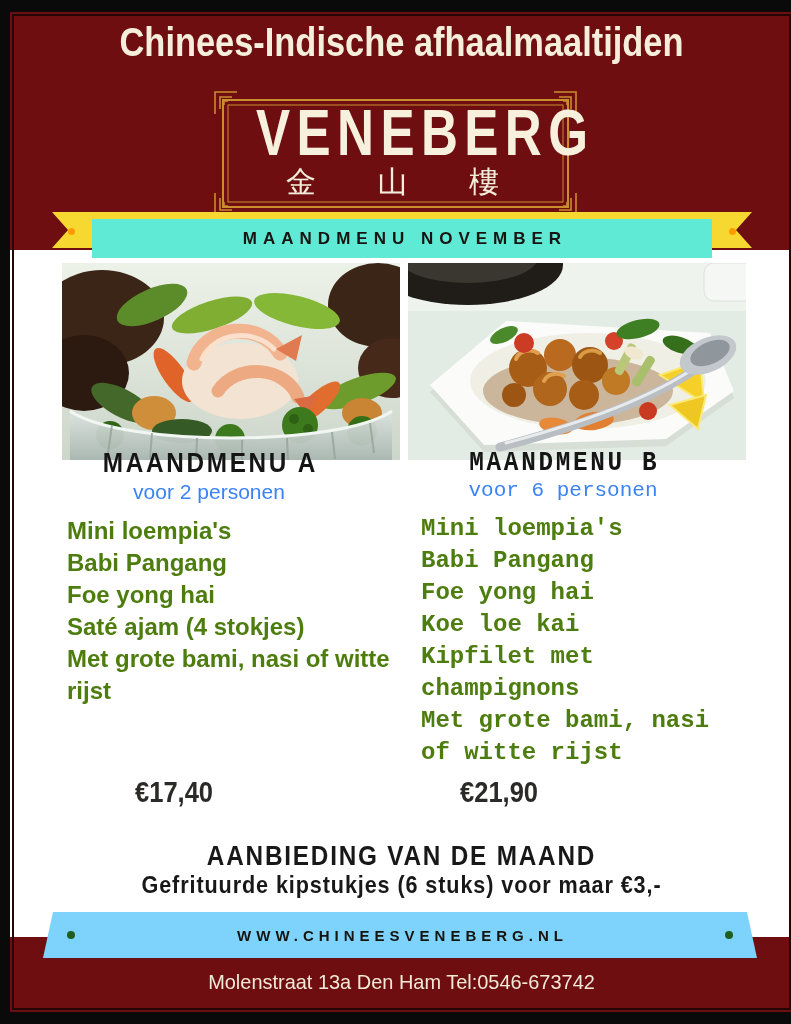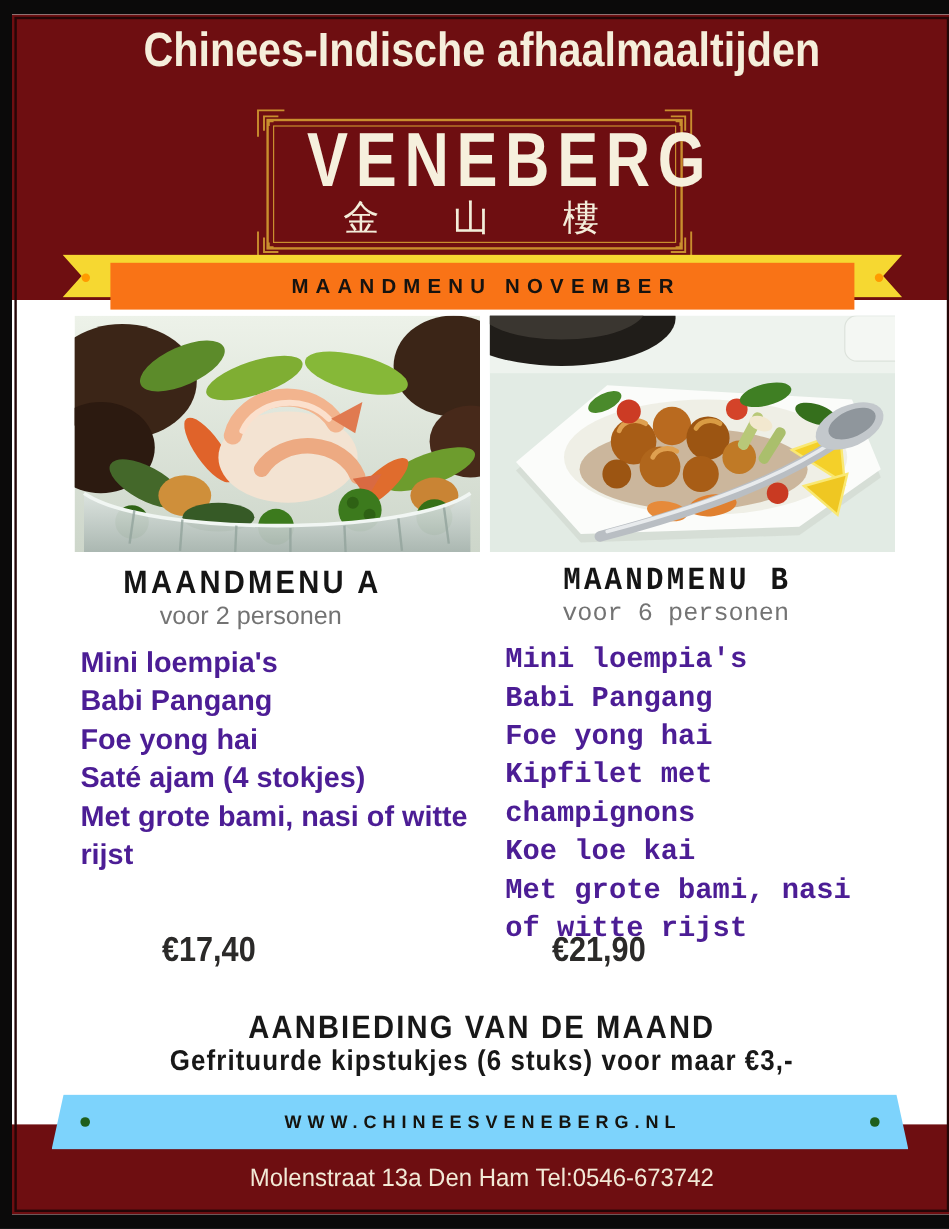--- a/index.html
+++ b/index.html
@@ -18,46 +18,46 @@
             font-size:64px;font-weight:bold;letter-spacing:8px;text-indent:8px;white-space:nowrap;
             transform:scaleX(0.8);transform-origin:center;}
   .ven-cn{position:absolute;top:72px;left:0;width:100%;text-align:center;color:#f3edda;
           font-size:30px;letter-spacing:26px;text-indent:20px;white-space:nowrap;
           font-family:"DejaVu Sans",sans-serif;}
 
   
   .ribbon-top{position:absolute;left:42px;top:200px;width:700px;height:46px;z-index:5;}
   .rt-tails{position:absolute;left:0;right:0;top:0;height:36px;background:#f6d831;
             clip-path:polygon(0 0,100% 0,calc(100% - 16px) 50%,100% 100%,0 100%,16px 50%);}
-  .rt-band{position:absolute;left:40px;right:40px;top:7px;height:39px;background:#f97316;
+  .rt-band{position:absolute;left:40px;right:40px;top:7px;height:39px;background:#5eead4;
            display:flex;align-items:center;justify-content:center;}
   .rt-label{font-size:17px;font-weight:bold;letter-spacing:6px;text-indent:6px;color:#161310;white-space:nowrap;}
   .dot{position:absolute;border-radius:50%;z-index:6;}
   .rt-dot{width:7px;height:7px;background:#ff9b00;top:16px;}
   .rt-dot.left{left:16px;} .rt-dot.right{right:16px;}
 
   .ribbon-bottom{position:absolute;left:33px;top:900px;width:714px;height:46px;background:#7dd3fc;
                  clip-path:polygon(1.4% 0,98.6% 0,100% 100%,0 100%);
                  display:flex;align-items:center;justify-content:center;z-index:5;}
   .rb-label{font-size:15px;font-weight:bold;letter-spacing:5px;text-indent:5px;color:#15130e;white-space:nowrap;}
   .rb-dot{width:8px;height:8px;background:#1f5e1d;top:19px;}
   .rb-dot.left{left:24px;} .rb-dot.right{right:24px;}
 
   
   .photo{position:absolute;top:251px;width:338px;height:197px;overflow:hidden;}
   .photo.a{left:52px;} .photo.b{left:398px;}
 
   
-  .menu-col{position:absolute;top:458px;width:300px;color:#1c1c1c;}
+  .menu-col{position:absolute;top:436px;width:300px;color:#1c1c1c;}
   .menu-col.a{left:49px;} .menu-col.b{left:403px;font-family:Liberation Mono, monospace;}
   .menu-title{font-size:27px;font-weight:bold;letter-spacing:3px;text-indent:3px;text-align:center;
               color:#151515;white-space:nowrap;transform:scaleX(0.9);transform-origin:center;}
-  .menu-sub{font-size:21px;color:#737373;text-align:center;margin-top:1px;}
+  .menu-sub{font-size:21px;color:#3b82f6;text-align:center;margin-top:1px;}
   .menu-list{list-style:none;margin:11px 0 0 0;padding:0 0 0 8px;width:336px;box-sizing:border-box;
-             font-size:24px;font-weight:bold;line-height:32px;color:#4c1d95;}
+             font-size:24px;font-weight:bold;line-height:32px;color:#4d7c0f;}
   .price{position:absolute;top:764px;font-size:29px;font-weight:bold;color:#2b2a29;
          transform:scaleX(0.88);transform-origin:left center;white-space:nowrap;}
   .price.a{left:125px;} .price.b{left:450px;}
 
   
   .offer-title{position:absolute;top:829px;left:0;width:100%;text-align:center;font-size:27px;
                font-weight:bold;letter-spacing:2px;color:#181818;white-space:nowrap;
                transform:scaleX(0.9);transform-origin:center;}
   .offer-sub{position:absolute;top:859px;left:0;width:100%;text-align:center;font-size:24px;
              font-weight:bold;letter-spacing:1px;color:#181818;white-space:nowrap;
@@ -210,22 +210,22 @@
       </ul>
     </div>
 
     <div class="menu-col b">
       <div class="menu-title">MAANDMENU B</div>
       <div class="menu-sub">voor 6 personen</div>
       <ul class="menu-list">
         <li>Mini loempia's</li>
         <li>Babi Pangang</li>
         <li>Foe yong hai</li>
+        <li>Koe loe kai</li>
         <li>Kipfilet met champignons</li>
-        <li>Koe loe kai</li>
         <li>Met grote bami, nasi of witte rijst</li>
       </ul>
     </div>
 
     <div class="price a">€17,40</div>
     <div class="price b">€21,90</div>
 
     <div class="offer-title">AANBIEDING VAN DE MAAND</div>
     <div class="offer-sub">Gefrituurde kipstukjes (6 stuks) voor maar €3,-</div>
 

